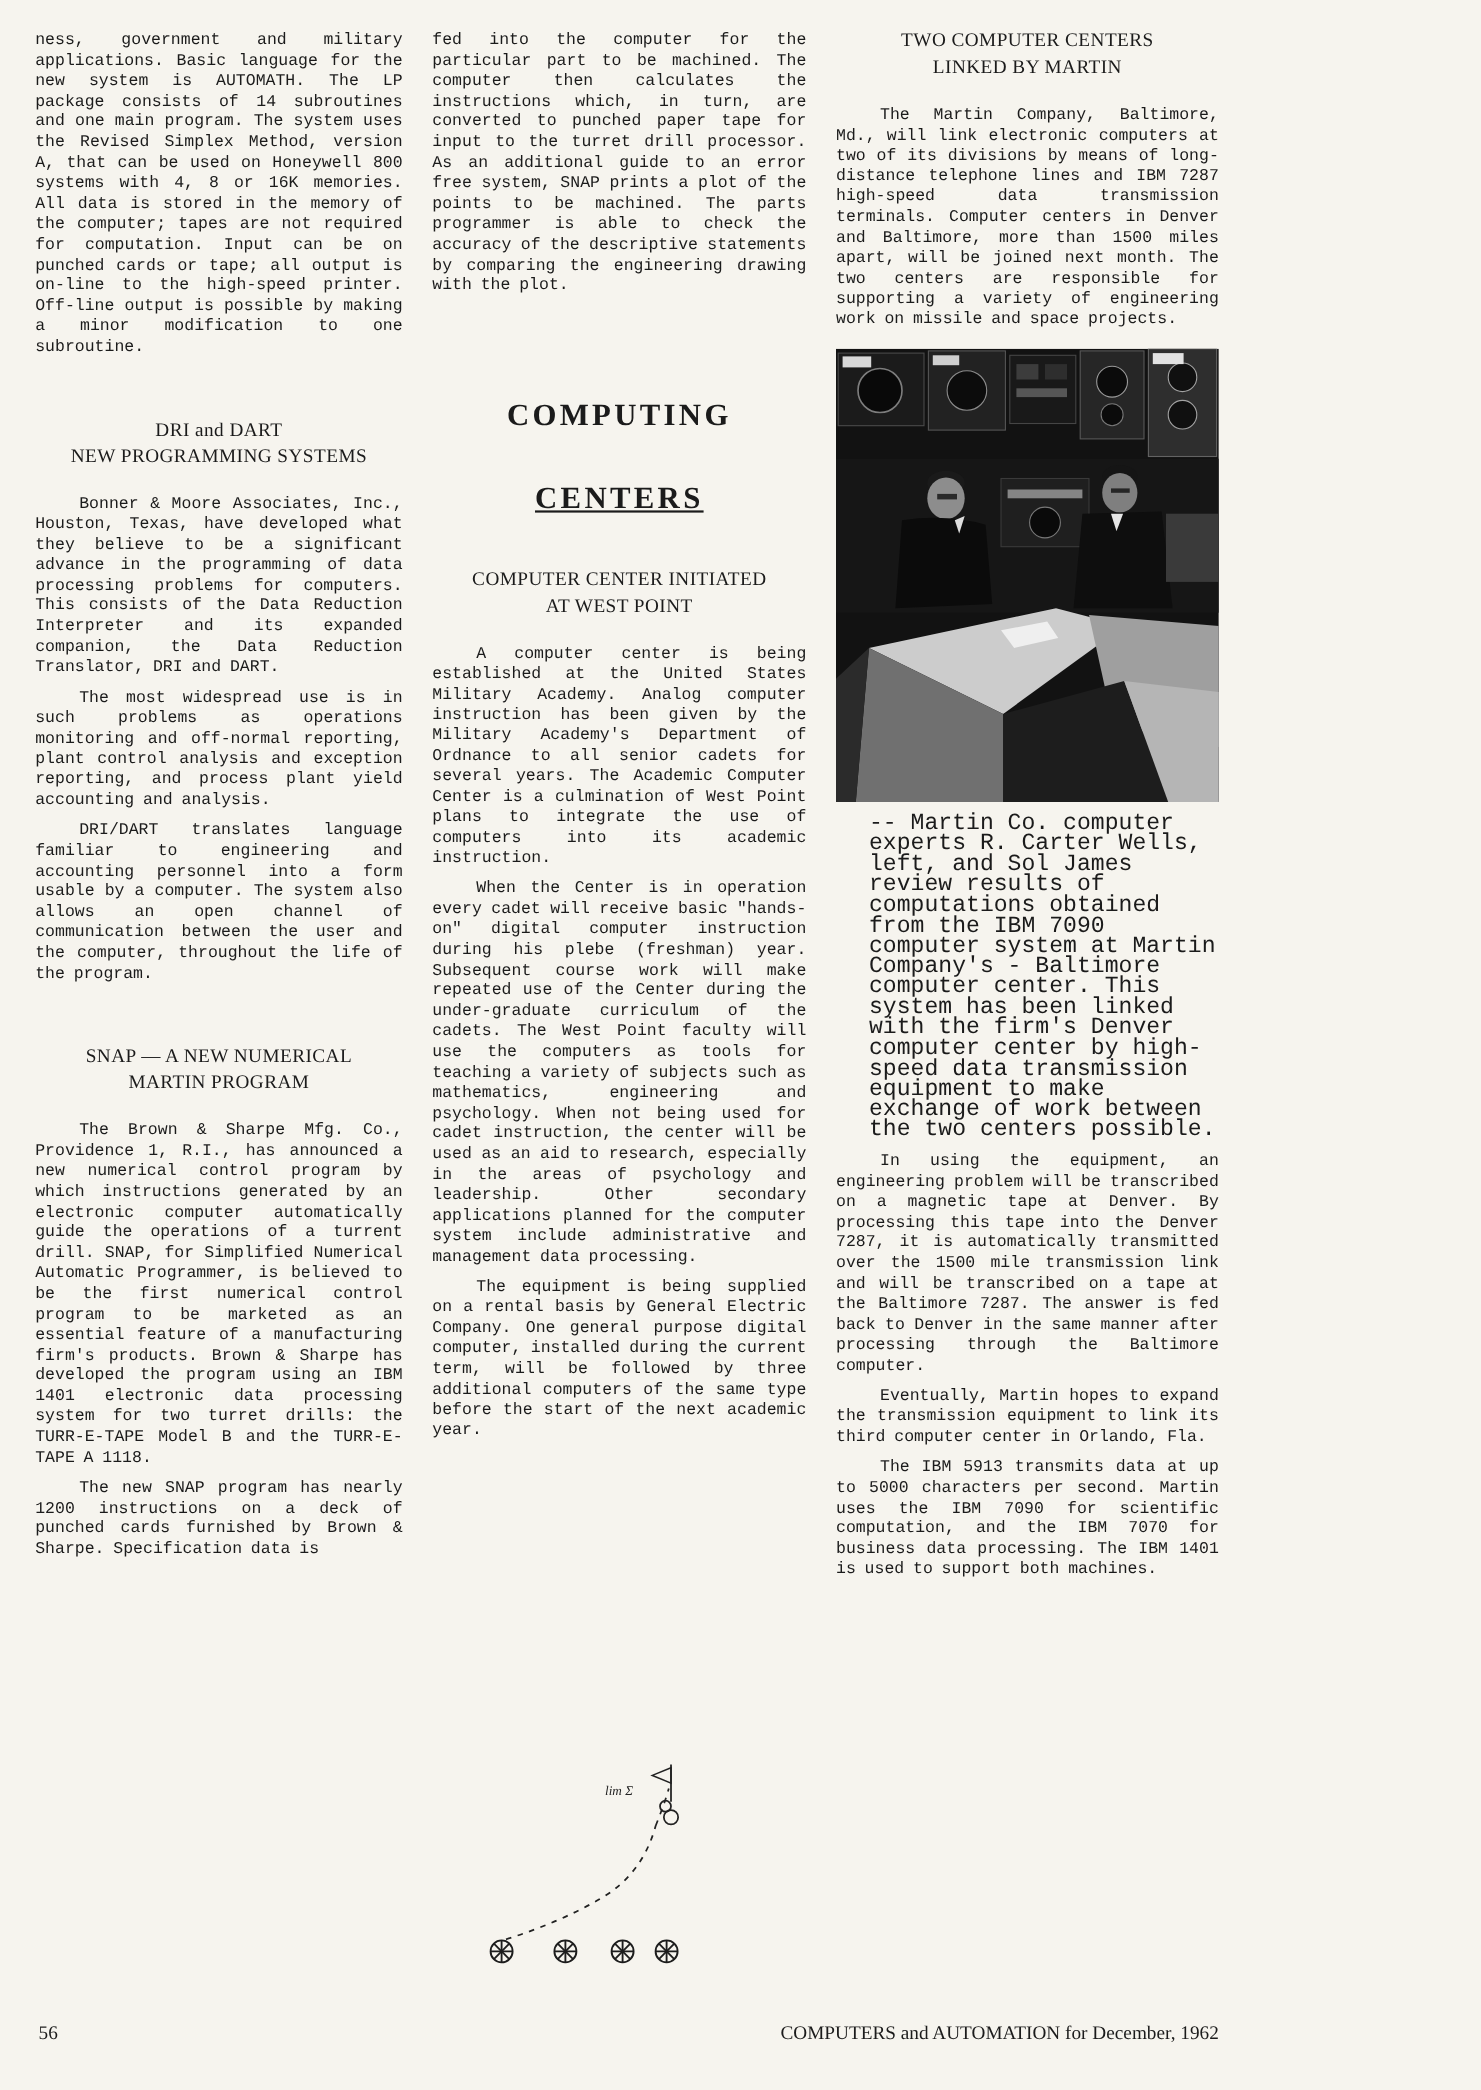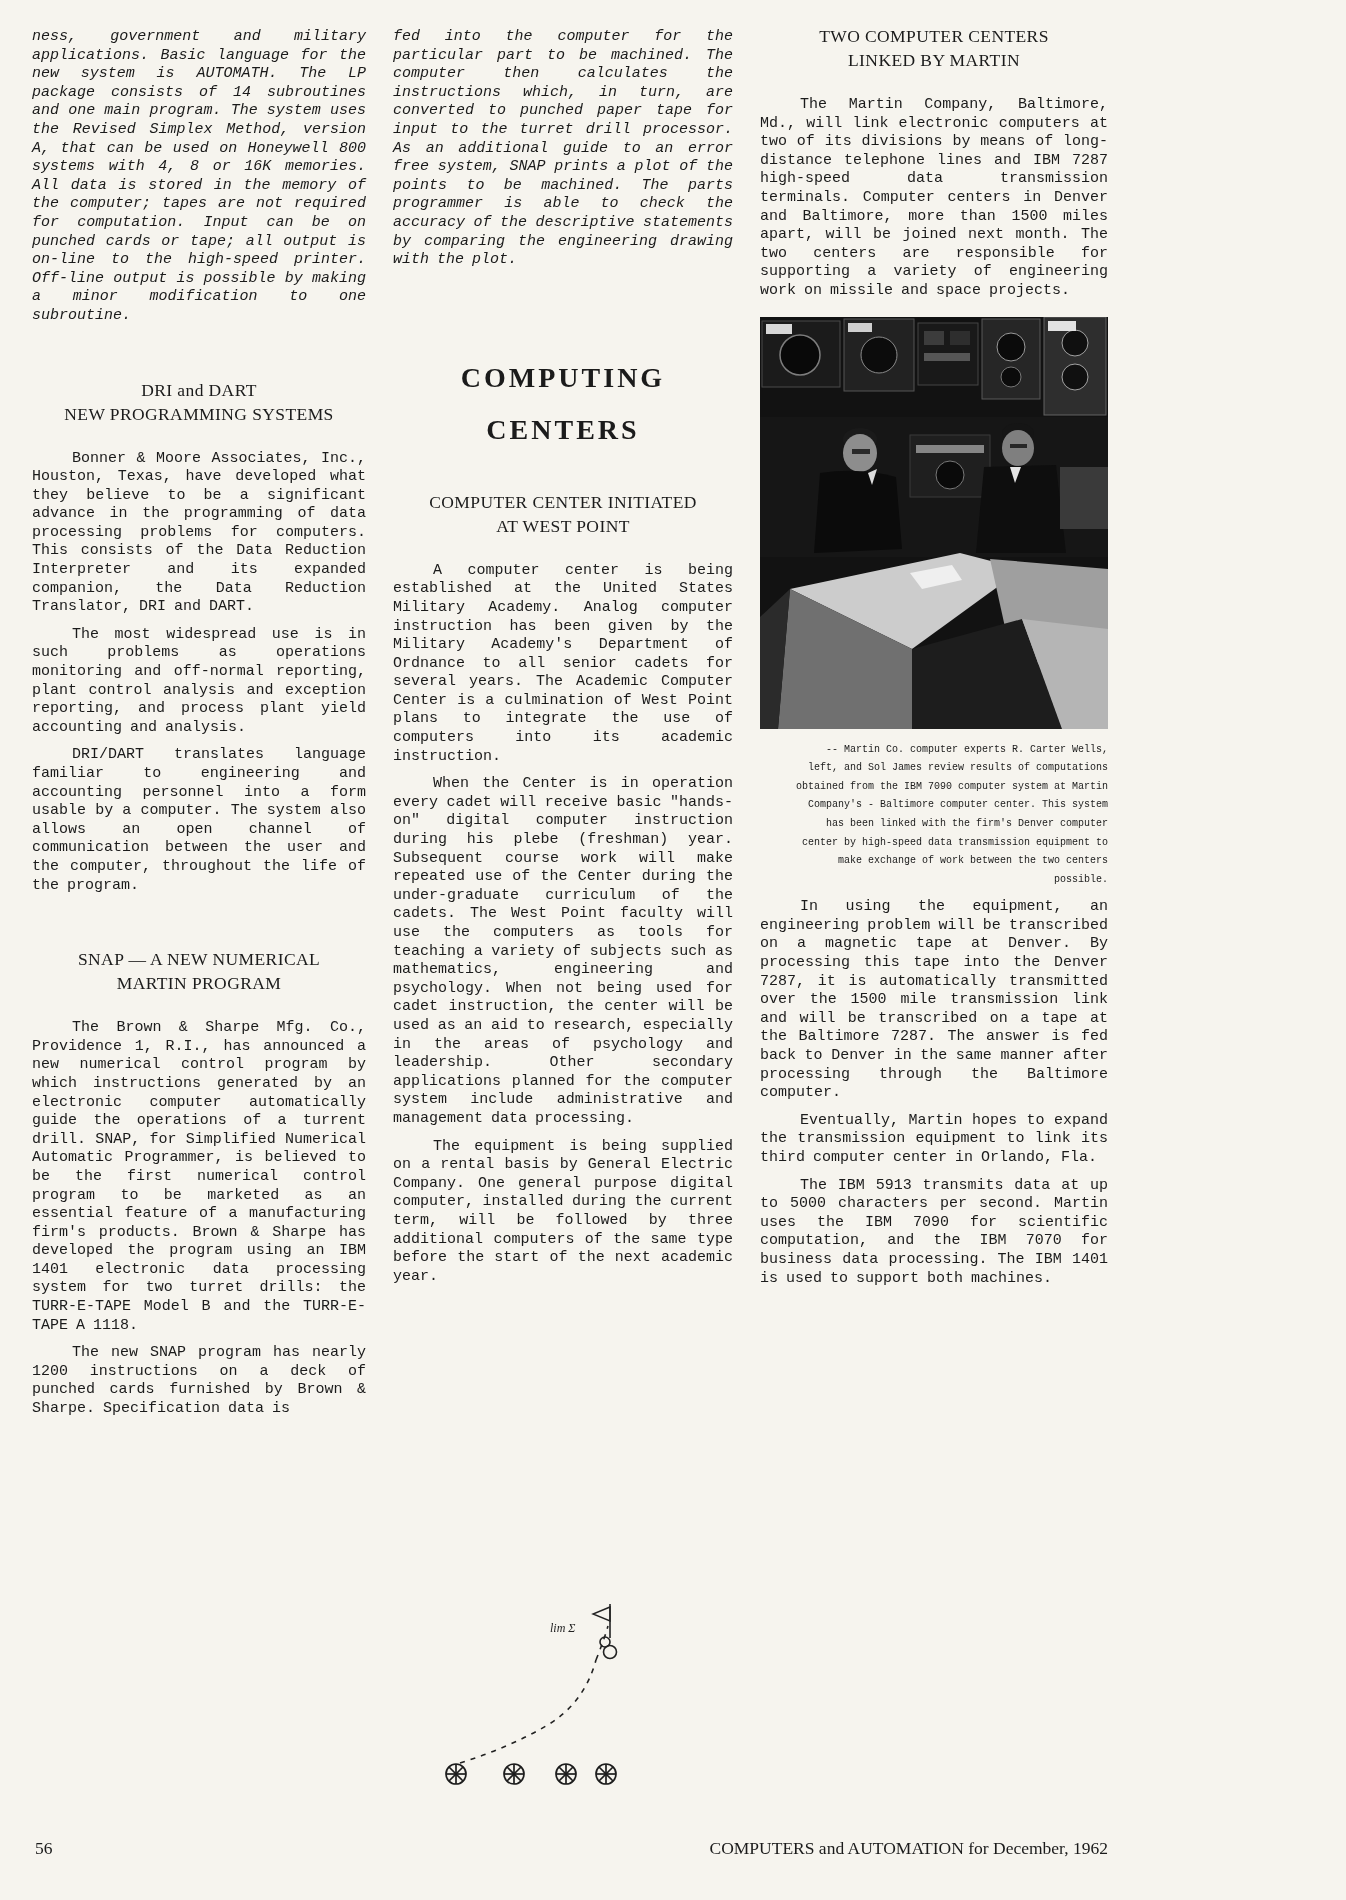--- a/index.html
+++ b/index.html
@@ -16,50 +16,50 @@
   .cols { display: grid; grid-template-columns: 334px 340px 348px; column-gap: 27px; }
 
   p.body {
     font-size: 15px;
     line-height: 18.6px;
     text-align: justify;
     margin: 9px 0 0 0;
     text-indent: 40px;
     word-spacing: -1px;
   }
-  p.cont { text-indent: 0; margin-top: 0; font-style: italic; }
+  p.cont { text-indent: 0; margin-top: 0; }
 
   .art-head {
     font-family: "Liberation Serif", serif;
     font-size: 17.5px;
     line-height: 24px;
     text-align: center;
     letter-spacing: 0.4px;
     margin: 52px 0 24px 0;
   }
   .art-head.first { margin-top: -4px; }
 
   .section-head {
     font-family: "Liberation Serif", serif;
     font-weight: bold;
     font-size: 28px;
     letter-spacing: 3px;
     text-align: center;
     margin: 92px 0 44px 0;
   }
-  .section-head .sh-line + .sh-line { margin-top: 20px; }
+  .section-head .sh-line + .sh-line { margin-top: 44px; text-decoration: underline; }
 
   .photo-wrap { margin: 16px 0 12px 0; line-height: 0; }
   .photo-wrap svg { display: block; }
 
   .caption {
-    font-size: 10px;
+    font-size: 21px;
     line-height: 18.6px;
     margin: 0 0 0 30px;
-    text-align: right;
+    text-align: left;
   }
 
   .cartoon {
     position: absolute;
     left: 438px;
     top: 1598px;
     width: 225px;
     height: 205px;
   }
 

